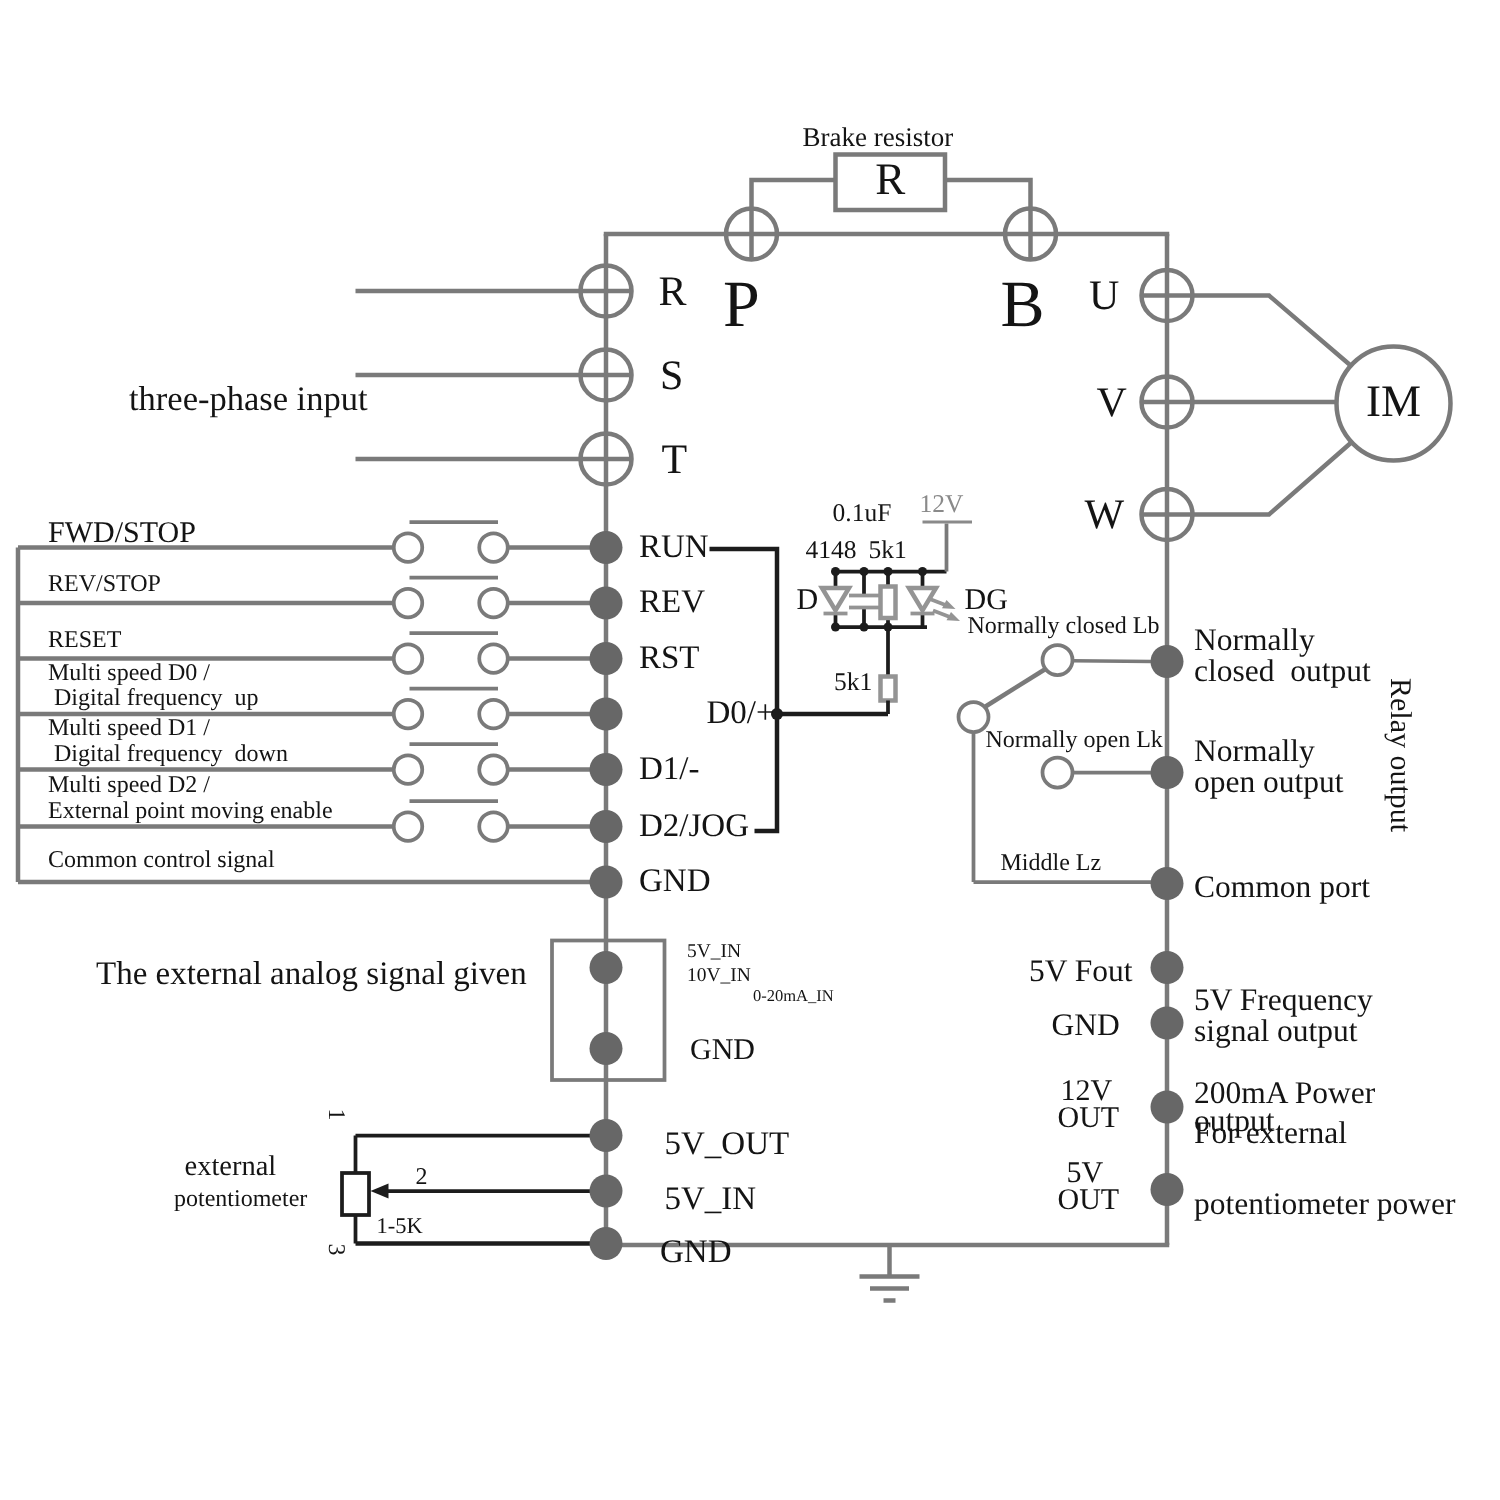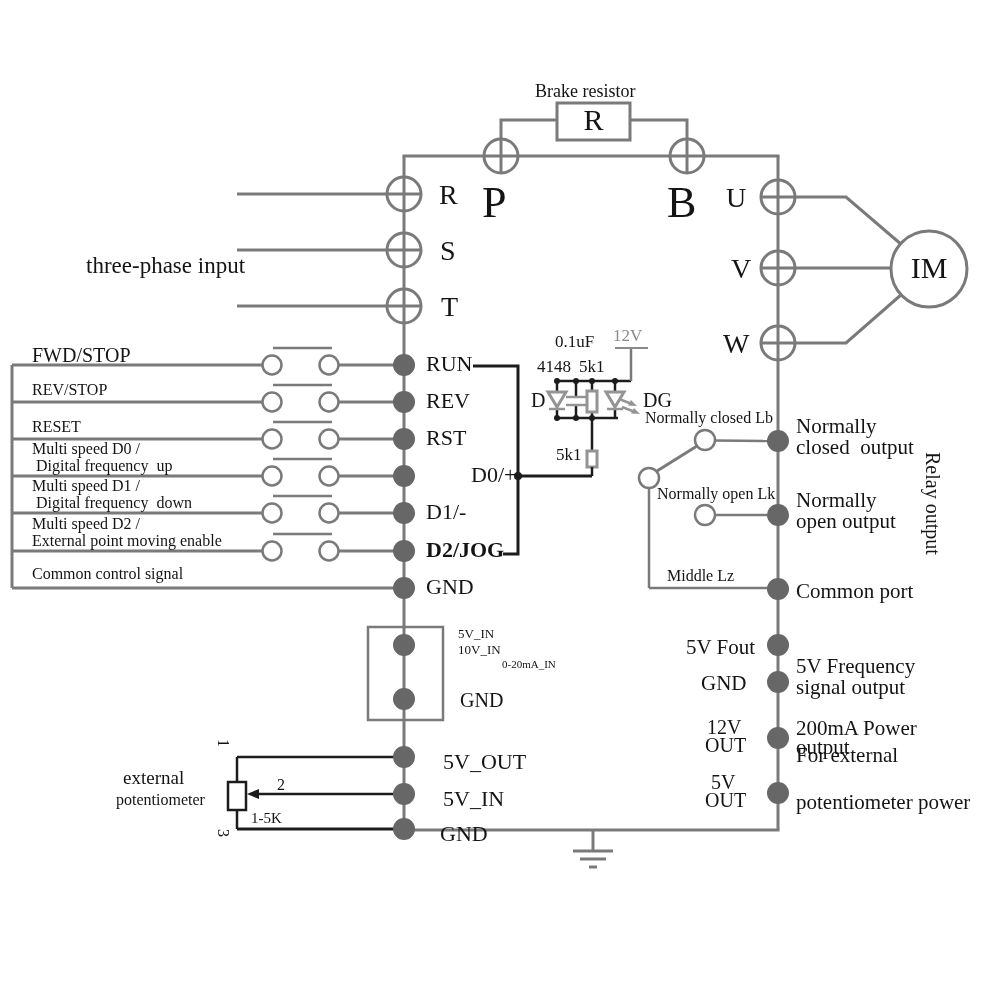--- a/index.html
+++ b/index.html
@@ -271,21 +271,21 @@
 <div class="t" style="left:32px;top:495px;font-size:16px;"> Digital frequency  down</div>
 <div class="t" style="left:32px;top:516px;font-size:16px;">Multi speed D2 /</div>
 <div class="t" style="left:32px;top:533px;font-size:16px;">External point moving enable</div>
 <div class="t" style="left:32px;top:566px;font-size:16px;">Common control signal</div>
 
 <div class="t" style="left:426px;top:352px;font-size:22px;">RUN</div>
 <div class="t" style="left:426px;top:389px;font-size:22px;">REV</div>
 <div class="t" style="left:426px;top:426px;font-size:22px;">RST</div>
 <div class="t" style="left:426px;top:463px;font-size:22px;margin-left:45px;">D0/+</div>
 <div class="t" style="left:426px;top:500px;font-size:22px;">D1/-</div>
-<div class="t" style="left:426px;top:538px;font-size:22px;font-weight:bold;">D2/JOG</div>
+<div class="t" style="left:426px;top:538px;font-size:22px;">D2/JOG</div>
 <div class="t" style="left:426px;top:575px;font-size:22px;">GND</div>
 
 <div class="t" style="left:555px;top:333px;font-size:17px;">0.1uF</div>
 <div class="t gray" style="left:613px;top:327px;font-size:17px;">12V</div>
 <div class="t" style="left:537px;top:358px;font-size:17px;">4148</div>
 <div class="t" style="left:579px;top:358px;font-size:17px;">5k1</div>
 <div class="t" style="left:531px;top:390px;font-size:20px;">D</div>
 <div class="t" style="left:643px;top:390px;font-size:20px;">DG</div>
 <div class="t" style="left:556px;top:446px;font-size:17px;">5k1</div>
 
@@ -305,20 +305,21 @@
 <div class="t" style="left:796px;top:676px;font-size:21px;">signal output</div>
 <div class="t" style="left:707px;top:717px;font-size:20px;">12V</div>
 <div class="t" style="left:705px;top:735px;font-size:20px;">OUT</div>
 <div class="t" style="left:796px;top:717px;font-size:21px;">200mA Power</div>
 <div class="t" style="left:796px;top:736px;font-size:21px;">output</div>
 <div class="t" style="left:711px;top:772px;font-size:20px;">5V</div>
 <div class="t" style="left:705px;top:790px;font-size:20px;">OUT</div>
 <div class="t" style="left:796px;top:744px;font-size:21px;">For external</div>
 <div class="t" style="left:796px;top:791px;font-size:21px;">potentiometer power</div>
 
+<div class="t" style="left:64px;top:637px;font-size:22px;">The external analog signal given</div>
 <div class="t" style="left:458px;top:627px;font-size:13px;">5V_IN</div>
 <div class="t" style="left:458px;top:643px;font-size:13px;">10V_IN</div>
 <div class="t" style="left:458px;top:659px;font-size:11px;margin-left:44px;">0-20mA_IN</div>
 <div class="t" style="left:460px;top:690px;font-size:20px;">GND</div>
 
 <div class="t" style="left:443px;top:750px;font-size:22px;">5V_OUT</div>
 <div class="t" style="left:443px;top:787px;font-size:22px;">5V_IN</div>
 <div class="t" style="left:440px;top:822px;font-size:22px;">GND</div>
 <div class="t" style="left:123px;top:768px;font-size:19px;">external</div>
 <div class="t" style="left:116px;top:792px;font-size:16px;">potentiometer</div>

